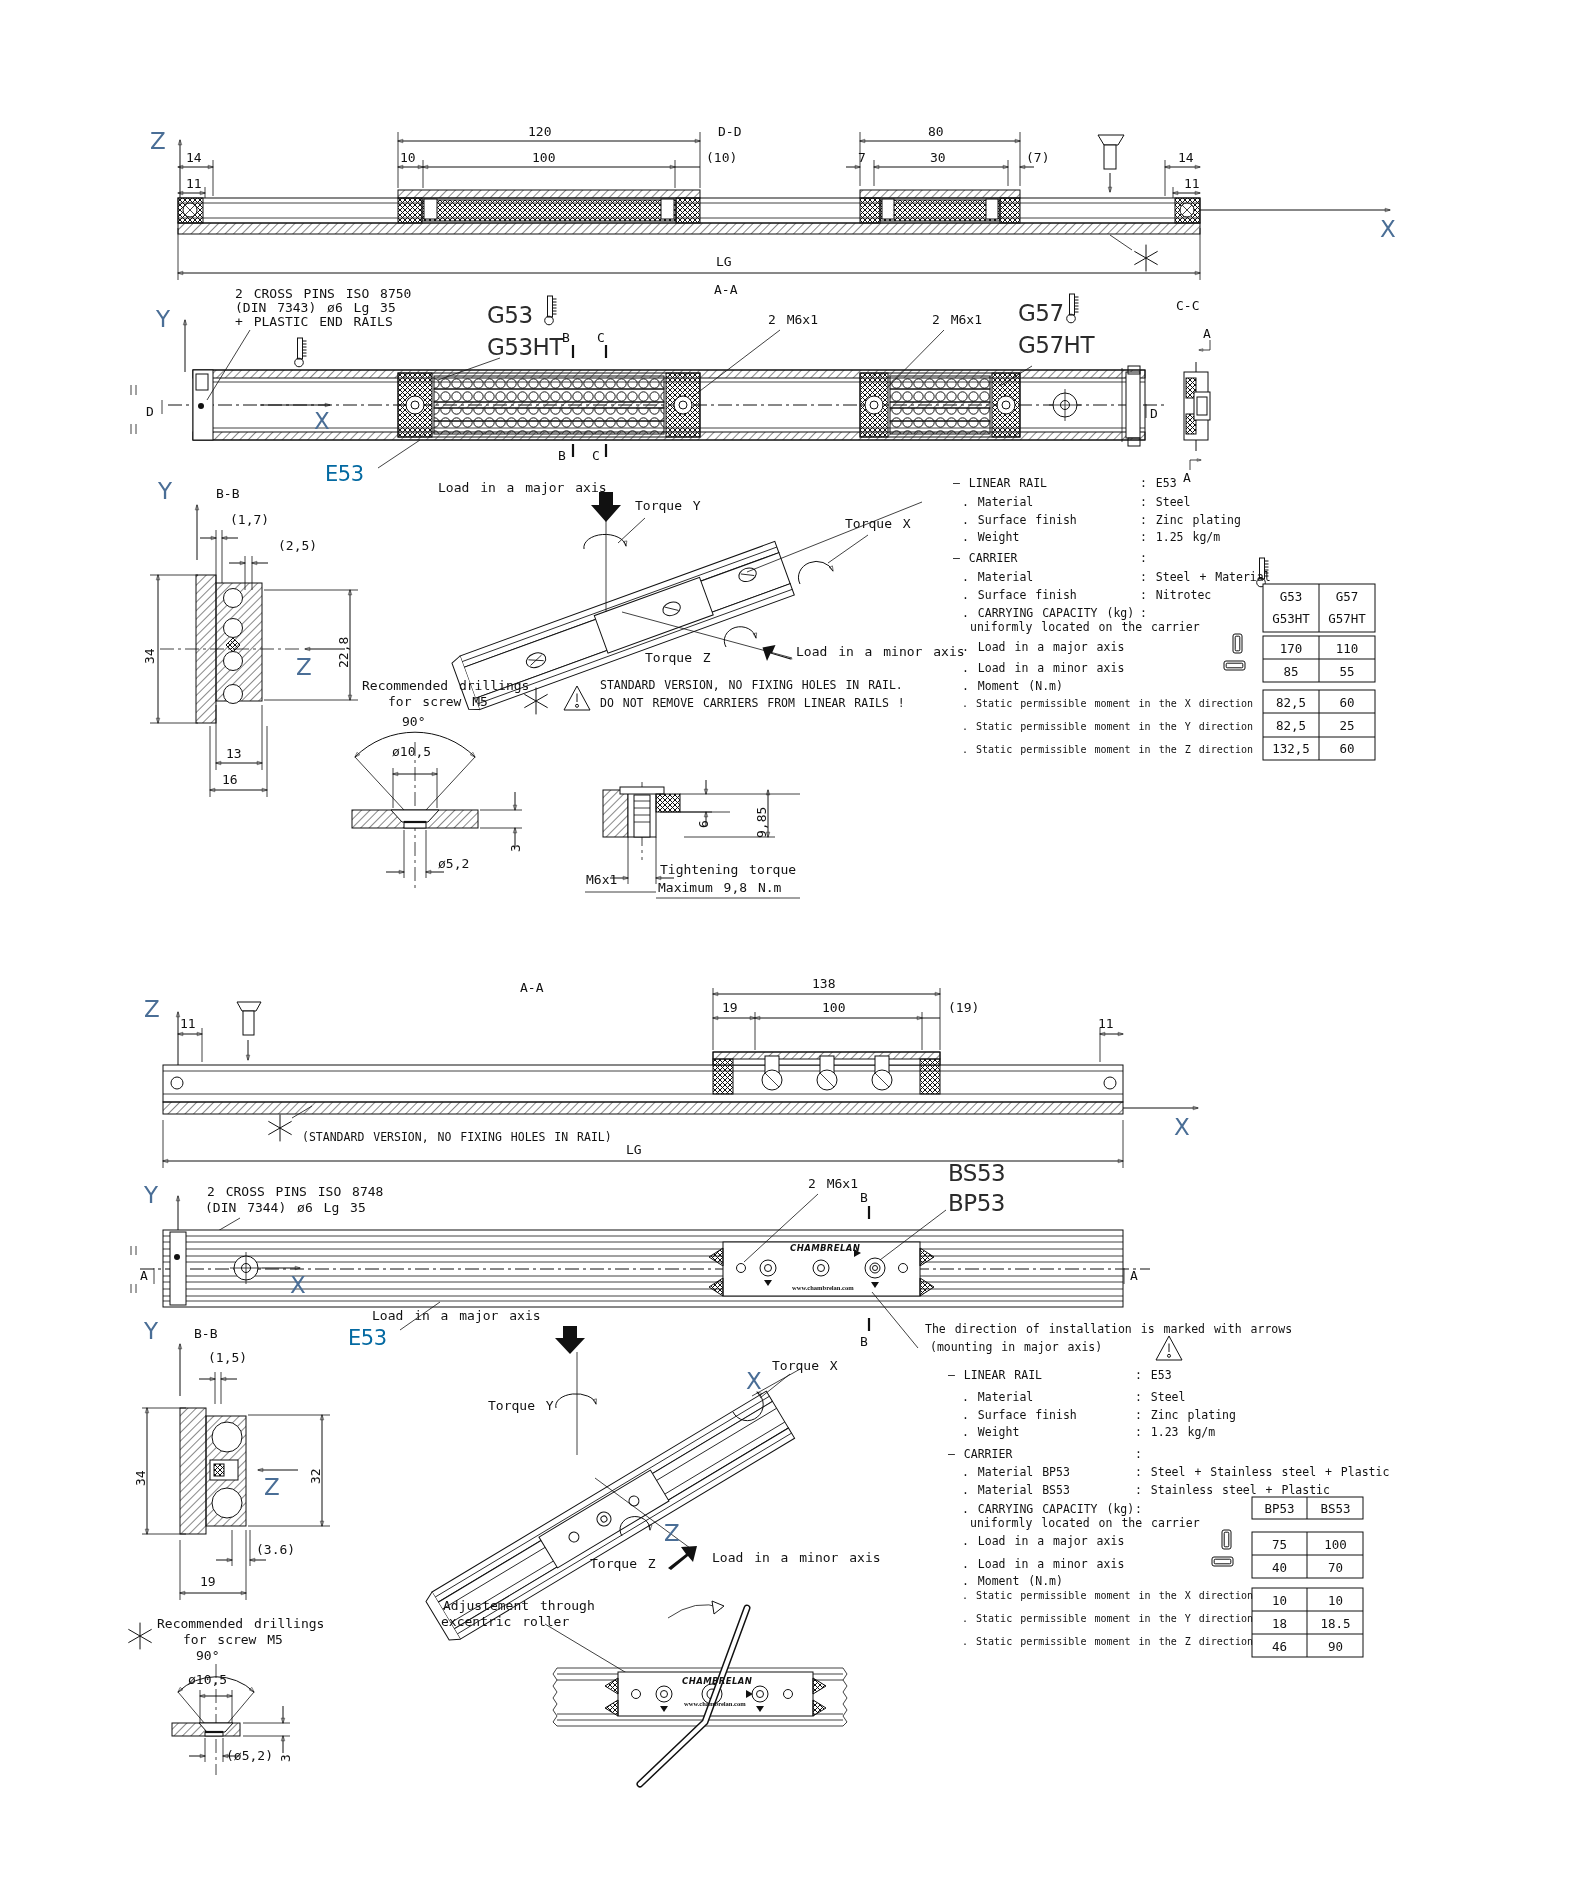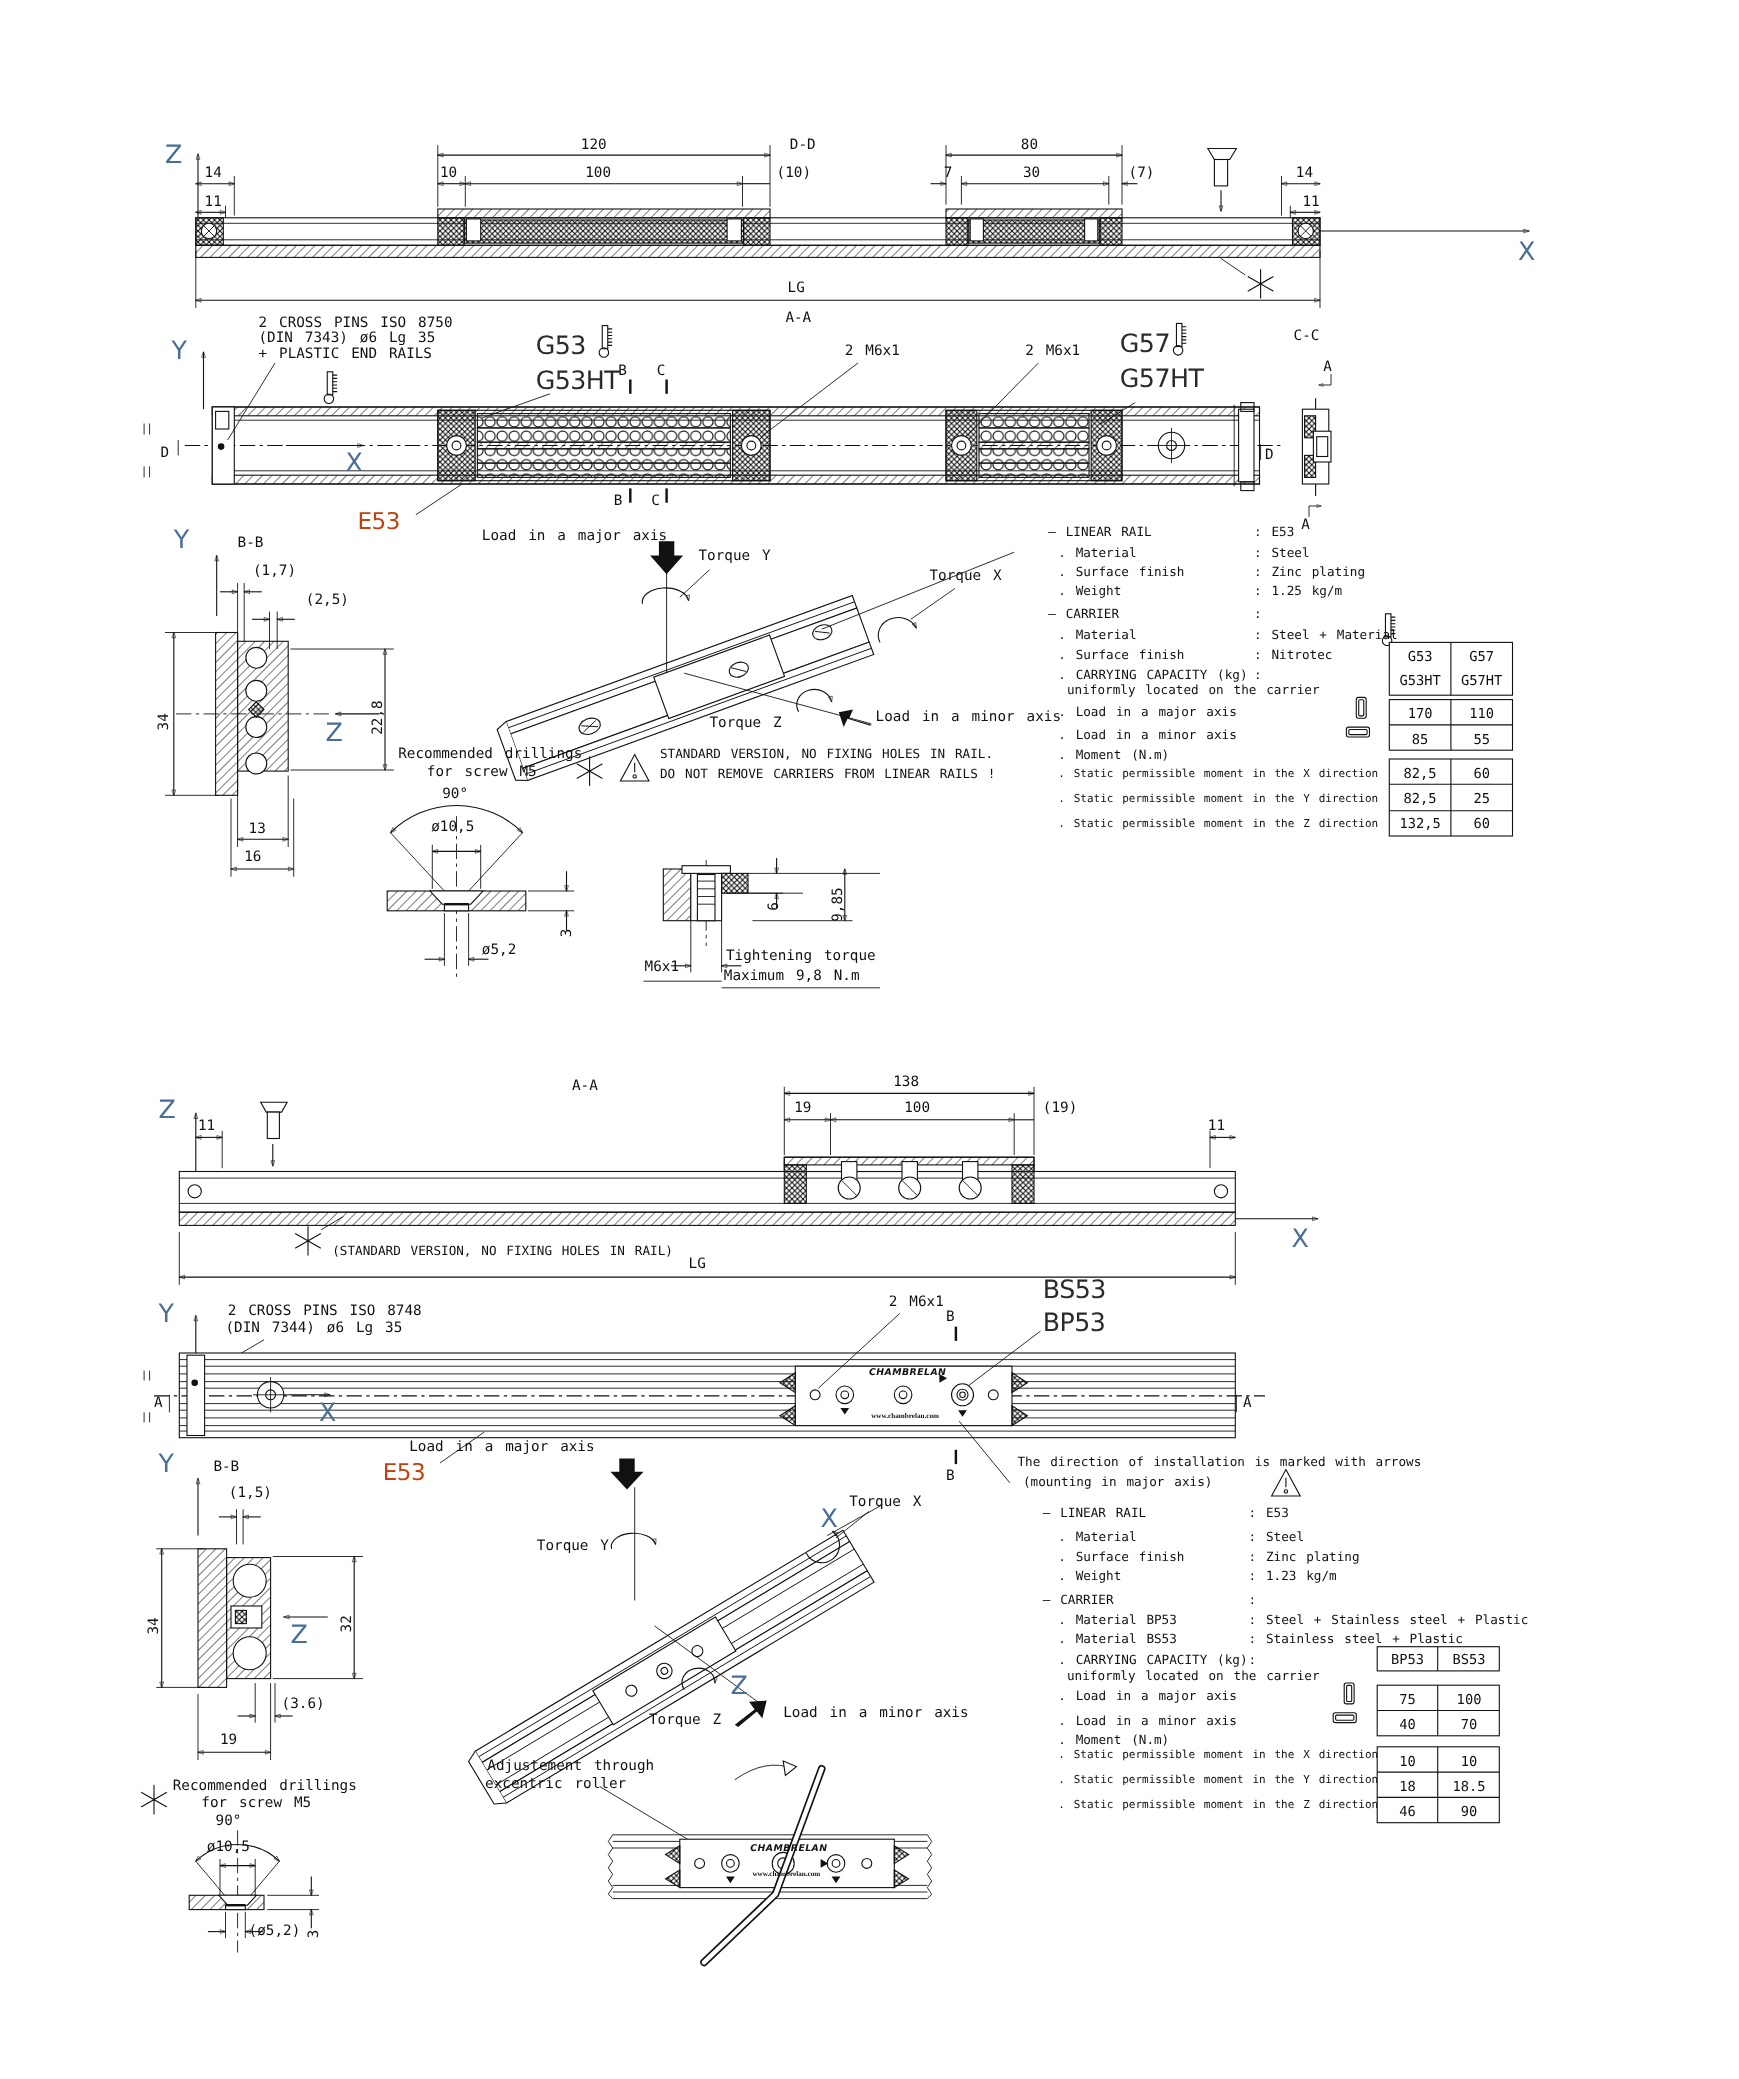--- a/index.html
+++ b/index.html
@@ -15,21 +15,21 @@
   #art .cl{stroke-dasharray:14 4 3 4;}
   #art .thin{stroke-width:.8;}
   #art .t2{stroke-width:2.2;}
   #art .t3{stroke-width:7;stroke-linecap:round;}
   #art .t3w{stroke:#fff;stroke-width:4;stroke-linecap:round;}
   .L{position:absolute;font-size:13px;white-space:pre;word-spacing:3px;}
   .S{position:absolute;font-size:11.5px;white-space:pre;word-spacing:2px;}
   .S2{position:absolute;font-size:10px;white-space:pre;word-spacing:2px;}
   .big{position:absolute;font-size:23px;letter-spacing:-.5px;color:#2b2b2b;
        font-family:"DejaVu Sans","Liberation Sans",sans-serif;}
-  .med{position:absolute;font-size:21px;letter-spacing:-.5px;color:#c2410c;
+  .med{position:absolute;font-size:21px;letter-spacing:-.5px;color:#0369a1;
        font-family:"DejaVu Sans","Liberation Sans",sans-serif;}
   .ax{position:absolute;font-size:23px;color:#4a6e96;
       font-family:"DejaVu Sans","Liberation Sans",sans-serif;}
   .rot{transform:rotate(-90deg);transform-origin:left top;}
   .cell{position:absolute;width:56px;font-size:12.5px;text-align:center;white-space:pre;}
   .cellB{position:absolute;width:55px;font-size:12.5px;text-align:center;white-space:pre;}
   .logo{position:absolute;font-size:8.5px;font-weight:bold;font-style:italic;letter-spacing:.4px;
         text-align:center;font-family:"DejaVu Sans","Liberation Sans",sans-serif;}
   .url{position:absolute;font-size:6.5px;font-weight:bold;text-align:left;
        font-family:Liberation Serif, serif;}

